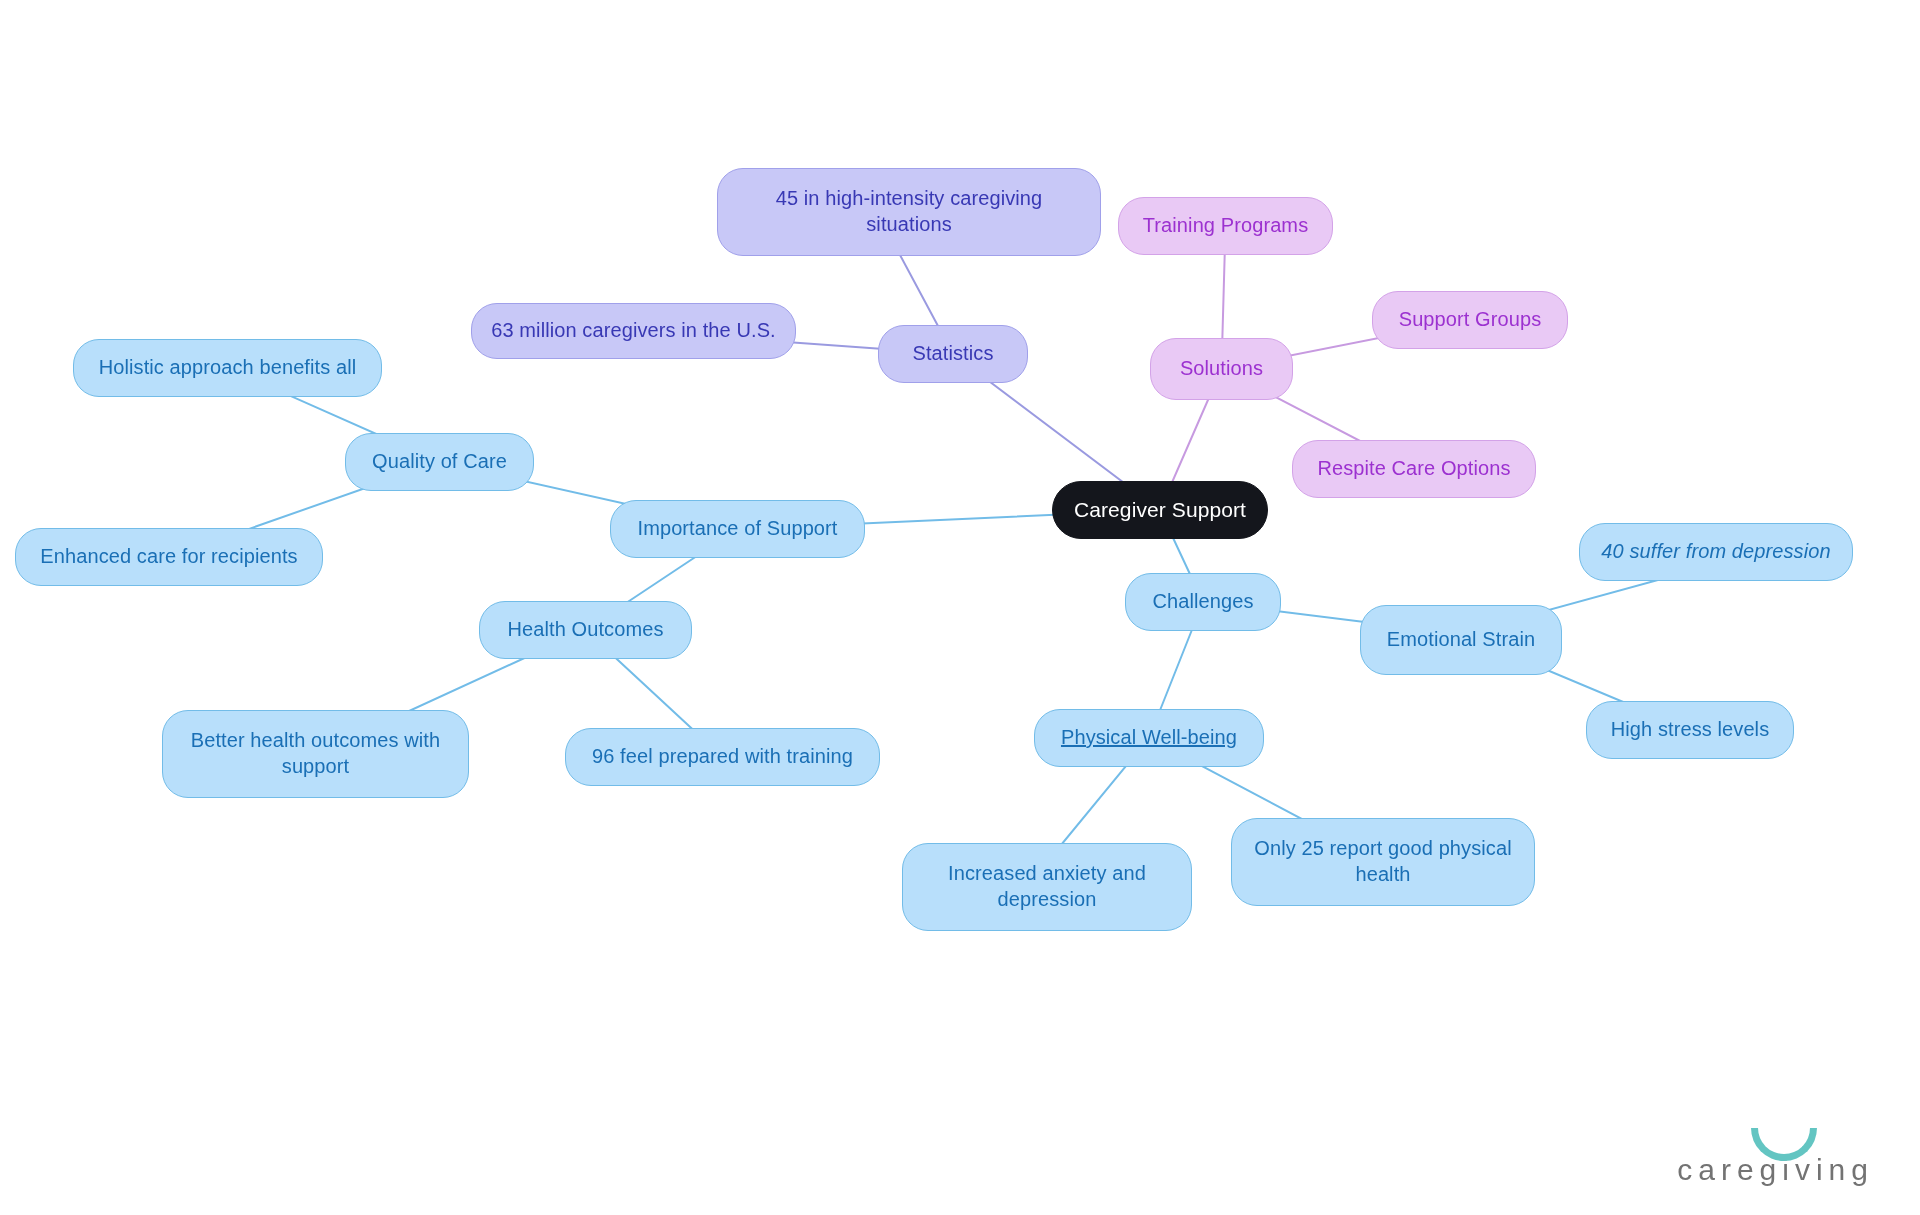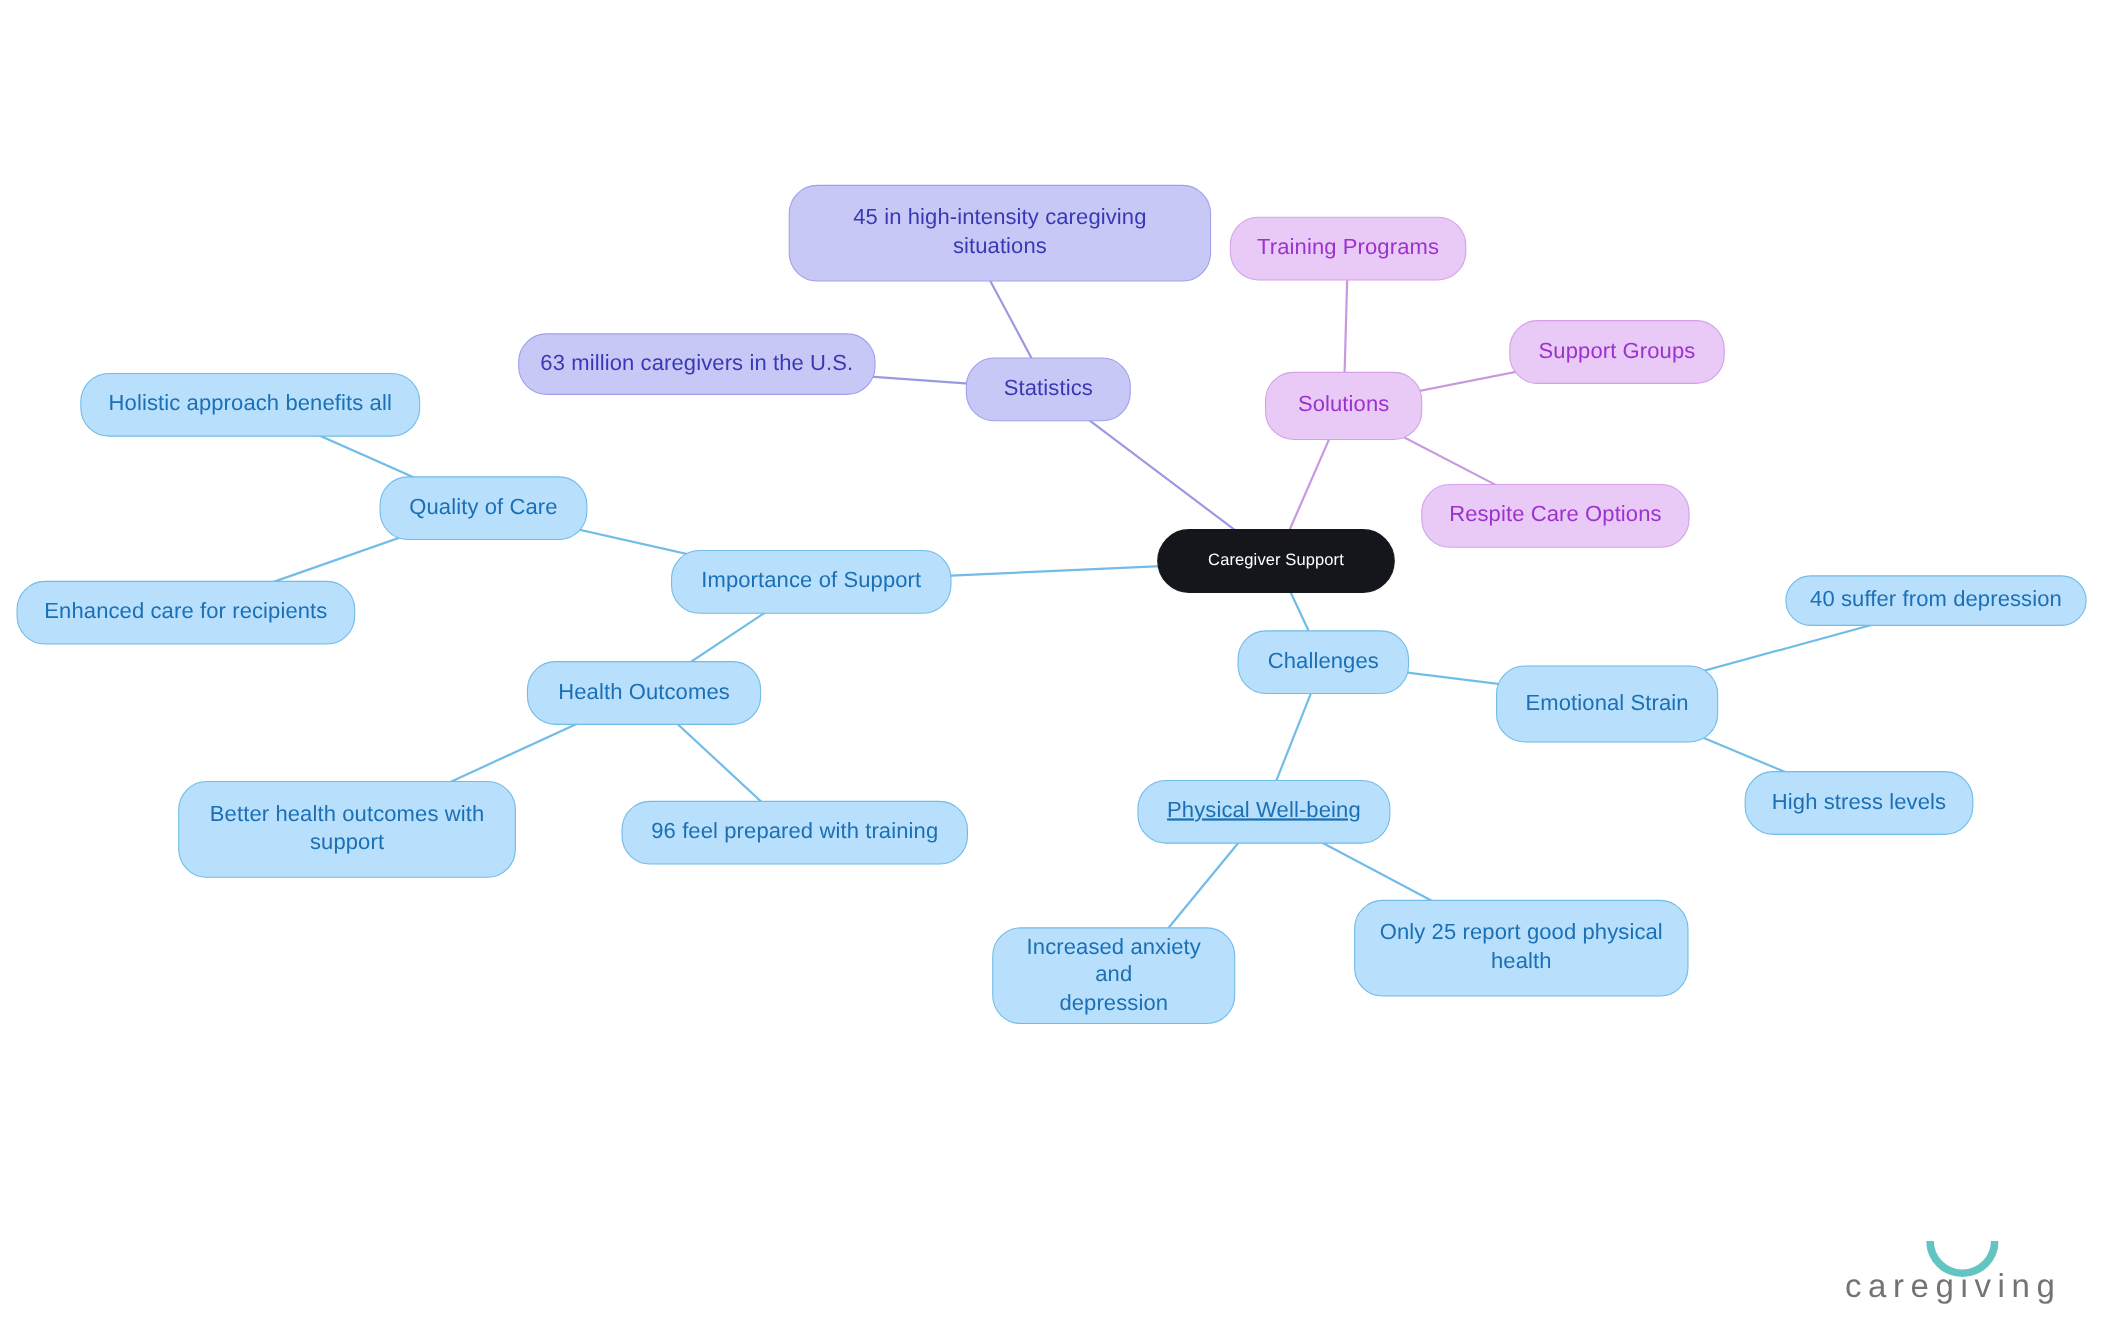--- a/index.html
+++ b/index.html
@@ -39,21 +39,21 @@
     border-style: solid;
     line-height: 1.28;
     padding: 6px 16px;
     white-space: pre-line;
     letter-spacing: 0.1px;
   }
   .node.root {
     background: #14161c;
     border-color: #14161c;
     color: #ffffff;
-    font-size: 15px;
+    font-size: 21px;
     border-radius: 30px;
   }
   .node.blue {
     background: #b8dffb;
     border-color: #72bce8;
     color: #1a6fb5;
     font-size: 20px;
   }
   .node.purple {
     background: #c8c8f7;
@@ -136,24 +136,24 @@
       <div class="node purple" style="left: 878px; top: 325px; width: 150px; height: 58px;"><span>Statistics</span></div>
       <div class="node purple" style="left: 471px; top: 303px; width: 325px; height: 56px;"><span>63 million caregivers in the U.S.</span></div>
       <div class="node purple" style="left: 717px; top: 168px; width: 384px; height: 88px;"><span>45 in high-intensity caregiving
 situations</span></div>
       <div class="node pink" style="left: 1150px; top: 338px; width: 143px; height: 62px;"><span>Solutions</span></div>
       <div class="node pink" style="left: 1118px; top: 197px; width: 215px; height: 58px;"><span>Training Programs</span></div>
       <div class="node pink" style="left: 1372px; top: 291px; width: 196px; height: 58px;"><span>Support Groups</span></div>
       <div class="node pink" style="left: 1292px; top: 440px; width: 244px; height: 58px;"><span>Respite Care Options</span></div>
       <div class="node blue" style="left: 1125px; top: 573px; width: 156px; height: 58px;"><span>Challenges</span></div>
       <div class="node blue" style="left: 1360px; top: 605px; width: 202px; height: 70px;"><span>Emotional Strain</span></div>
-      <div class="node blue" style="left: 1623px; top: 523px; width: 274px; height: 46px;"><span>40 suffer from depression</span></div>
+      <div class="node blue" style="left: 1579px; top: 523px; width: 274px; height: 58px; font-style: italic;"><span>40 suffer from depression</span></div>
       <div class="node blue" style="left: 1586px; top: 701px; width: 208px; height: 58px;"><span>High stress levels</span></div>
       <div class="node blue" style="left: 1034px; top: 709px; width: 230px; height: 58px; text-decoration: underline;"><span>Physical Well-being</span></div>
-      <div class="node blue" style="left: 902px; top: 843px; width: 221px; height: 88px;"><span>Increased anxiety and
+      <div class="node blue" style="left: 902px; top: 843px; width: 290px; height: 88px;"><span>Increased anxiety and
 depression</span></div>
       <div class="node blue" style="left: 1231px; top: 818px; width: 304px; height: 88px;"><span>Only 25 report good physical
 health</span></div>
       <div class="node blue" style="left: 610px; top: 500px; width: 255px; height: 58px;"><span>Importance of Support</span></div>
       <div class="node blue" style="left: 345px; top: 433px; width: 189px; height: 58px;"><span>Quality of Care</span></div>
       <div class="node blue" style="left: 73px; top: 339px; width: 309px; height: 58px;"><span>Holistic approach benefits all</span></div>
       <div class="node blue" style="left: 15px; top: 528px; width: 308px; height: 58px;"><span>Enhanced care for recipients</span></div>
       <div class="node blue" style="left: 479px; top: 601px; width: 213px; height: 58px;"><span>Health Outcomes</span></div>
       <div class="node blue" style="left: 162px; top: 710px; width: 307px; height: 88px;"><span>Better health outcomes with
 support</span></div>

